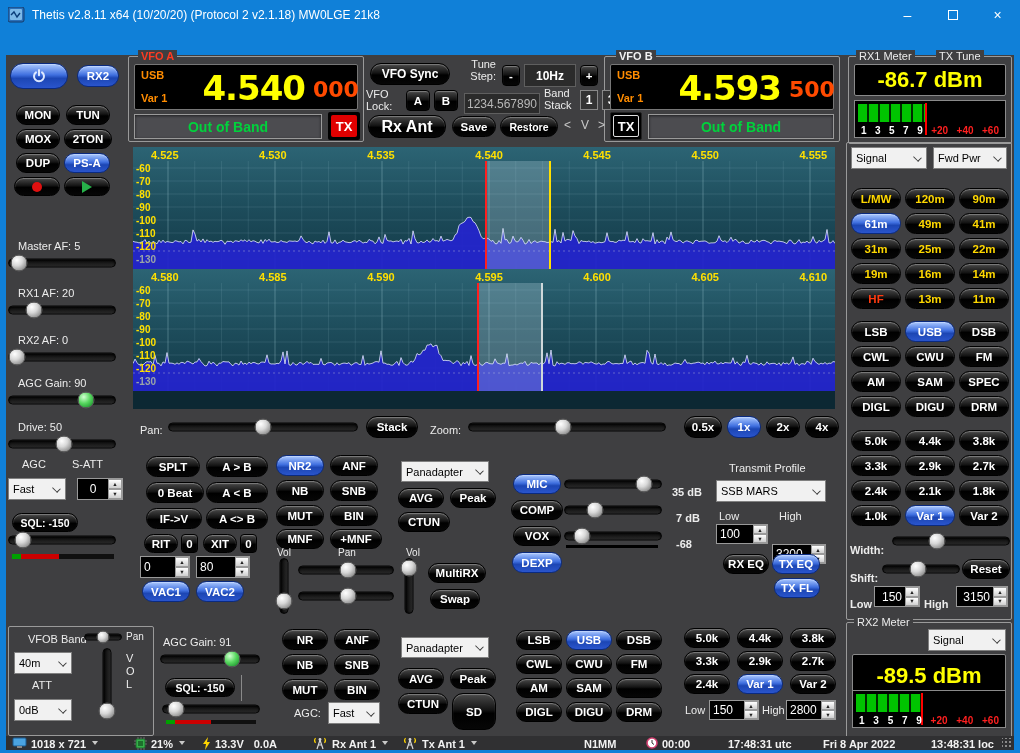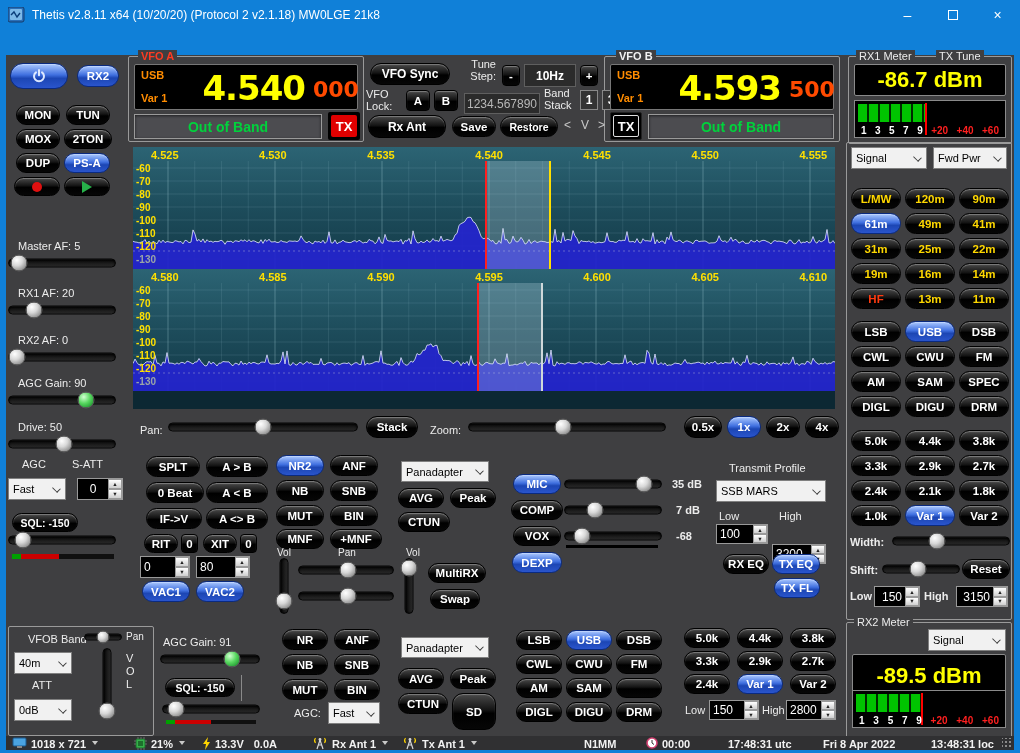--- a/index.html
+++ b/index.html
@@ -19,21 +19,21 @@
   .content { left:6px; top:55px; width:1008px; height:695px; background:#3f3f41; }
   .statusbar { left:6px; top:736px; width:1008px; height:14px; background:#303032; }
 
   
   .pill { background:linear-gradient(#4a4a4a,#141414 45%,#000 55%,#060606); border:1px solid #000; border-radius:11px;
           color:#fff; font-weight:bold; font-size:11.5px; display:flex; align-items:center; justify-content:center;
           box-shadow:inset 0 1px 1px rgba(255,255,255,.3); white-space:nowrap; }
   .pill.sel { background:linear-gradient(#aac8ff,#4070e0 45%,#1c46b4 60%,#2a55cc); border-color:#0a2a80; }
   .sq { border-radius:4px; }
   .lbl { color:#ececec; font-size:11px; white-space:pre-line; }
-  .lbl.b { font-weight:bold; }
+  .lbl.b { font-weight:bold;margin-top:8px; }
   .combo { display:flex; align-items:center; justify-content:space-between; background:#f1f1f1; border:1px solid #808080; color:#000; font-size:11px; padding:0 4px; }
   .chev { width:9px; height:9px; position:relative; flex:none; }
   .chev::before { content:""; position:absolute; left:1px; top:0px; width:6px; height:6px; border-right:1.7px solid #3a3a3a; border-bottom:1.7px solid #3a3a3a; transform:rotate(45deg) scale(1,.75); }
   .spin { display:flex; background:#000; border:1px solid #999; }
   .spin-val { flex:1; color:#fff; font-size:12px; display:flex; align-items:center; padding:0 3px; overflow:hidden; }
   .spin.r .spin-val { justify-content:flex-end; }
   .spin-arrows { width:14px; display:flex; flex-direction:column; }
   .spin-arrows i { flex:1; font-style:normal; font-size:5.5px; color:#222; display:flex; align-items:center; justify-content:center; background:linear-gradient(#fff,#cfcfcf); border:1px solid #9a9a9a; }
   .gb { border:1px solid #9a9a9a; border-radius:2px; }
   .gb-label { position:absolute; font-size:11px; color:#ececec; background:#3f3f41; padding:0 3px; white-space:nowrap; }
@@ -230,21 +230,21 @@
   <div class="abs pill sq" style="left:580px;top:65px;width:18px;height:21px">+</div>
   <div class="abs lbl" style="left:366px;top:88px">VFO
 Lock:</div>
   <div class="abs pill sq" style="left:406px;top:90px;width:24px;height:21px">A</div>
   <div class="abs pill sq" style="left:434px;top:90px;width:24px;height:21px">B</div>
   <div class="abs darkfield gray" style="left:464px;top:93px;width:76px;height:21px">1234.567890</div>
   <div class="abs lbl" style="left:544px;top:87px">Band
 Stack</div>
   <div class="abs darkfield" style="left:580px;top:90px;width:18px;height:20px;background:#333;border-color:#888">1</div>
   <div class="abs darkfield" style="left:602px;top:90px;width:18px;height:20px;background:#333;border-color:#888">3</div>
-  <div class="abs pill" style="left:368px;top:115px;width:78px;height:23px;font-size:12px">Rx Ant</div>
+  <div class="abs pill" style="left:368px;top:115px;width:78px;height:23px;font-size:16px">Rx Ant</div>
   <div class="abs pill" style="left:452px;top:116px;width:44px;height:21px">Save</div>
   <div class="abs pill" style="left:500px;top:116px;width:58px;height:21px;font-size:10.5px">Restore</div>
   <div class="abs flat-ctl" style="left:564px;top:118px">&lt;</div>
   <div class="abs flat-ctl" style="left:581px;top:118px">V</div>
   <div class="abs flat-ctl" style="left:598px;top:118px">&gt;</div>
 
   <div class="abs vfo-display" style="left:610px;top:64px;width:224px;height:46px">
     <span class="vfo-mode">USB</span>
     <span class="vfo-sub">Var 1</span>
     <span class="vfo-main" style="left:40px;width:130px">4.593</span>

